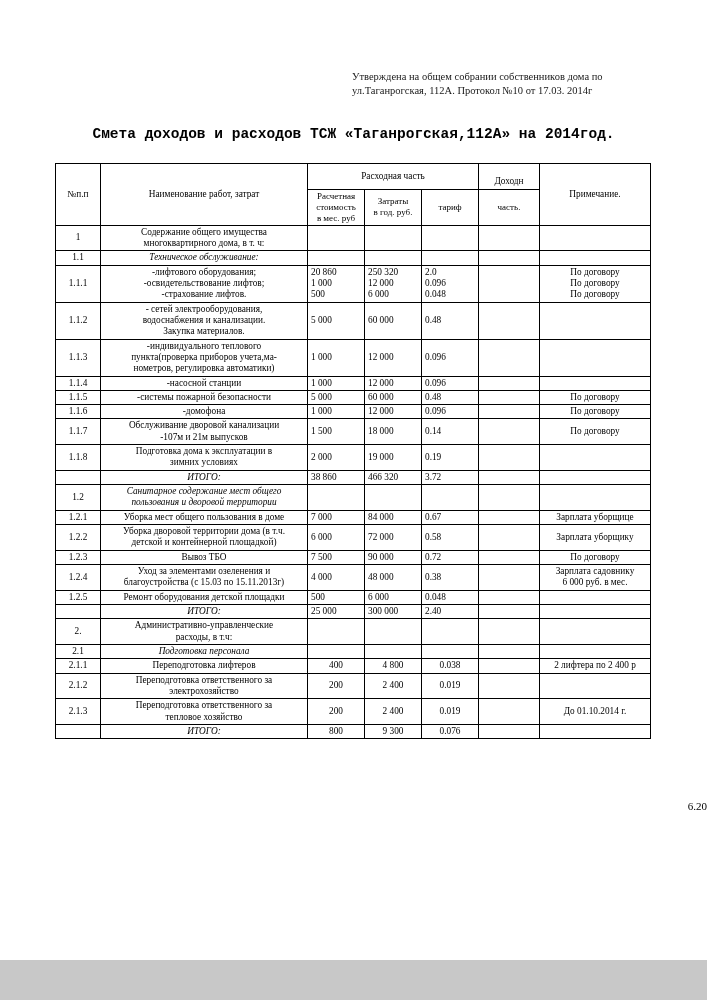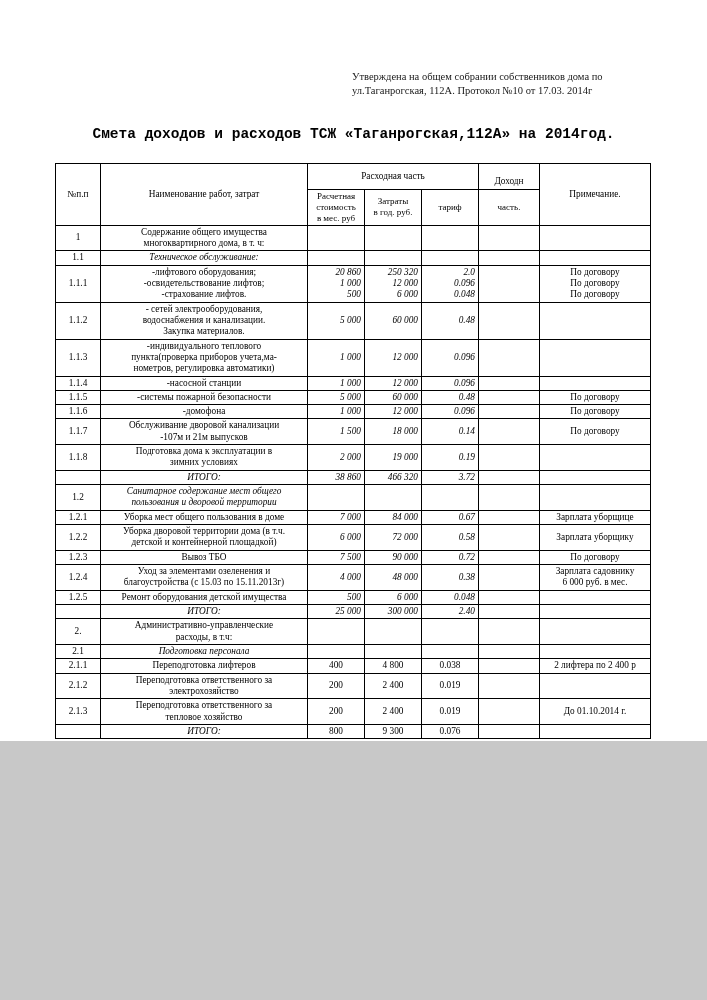--- a/index.html
+++ b/index.html
@@ -8,21 +8,21 @@
     background: #c8c8c8;
   }
   body {
     width: 707px;
     height: 1000px;
     font-family: "Liberation Serif", serif;
   }
   .page {
     position: relative;
     width: 707px;
-    height: 741px;
+    height: 960px;
     background: #ffffff;
     box-sizing: border-box;
     padding: 11px;
     overflow: hidden;
   }
   .header-note {
     position: absolute;
     top: 70px;
     left: 352px;
     width: 300px;
@@ -70,21 +70,21 @@
   .head-sub  { text-align: center; font-size: 9px; }
   .head-sub .l1 { display:block; }
   .head-sub .l2 { display:block; }
 
   .bold { font-weight: bold; }
   .boldital { font-weight: bold; font-style: italic; }
   .left { text-align: center; }
   .center { text-align: center; }
   .itogo { text-align: center; font-weight: bold; font-style: italic; padding-right: 26px; }
   .multiline { white-space: pre-line; }
-  .val-ital { font-style: italic; text-align: right; }
+  .val-ital { text-align: left; }
   .pagenum {
     position: absolute;
     top: 800px;
     left: 0;
     width: 707px;
     text-align: right;
     font-size: 11px;
     color: #000;
   }
 </style>
@@ -283,21 +283,21 @@
 благоустройства (с 15.03 по 15.11.2013г)</td>
           <td class="c-calc multiline val-ital">4 000</td>
           <td class="c-year multiline val-ital">48 000</td>
           <td class="c-tarif multiline val-ital">0.38</td>
           <td class="c-dohod center"></td>
           <td class="c-note multiline center">Зарплата садовнику
 6 000 руб. в мес.</td>
         </tr>
         <tr>
           <td class="c-num center">1.2.5</td>
-          <td class="c-name left multiline">Ремонт оборудования детской имущества</td>
+          <td class="c-name left multiline">Ремонт оборудования детской площадки</td>
           <td class="c-calc multiline val-ital">500</td>
           <td class="c-year multiline val-ital">6 000</td>
           <td class="c-tarif multiline val-ital">0.048</td>
           <td class="c-dohod center"></td>
           <td class="c-note multiline center"></td>
         </tr>
         <tr>
           <td class="c-num center"></td>
           <td class="c-name itogo">ИТОГО:</td>
           <td class="c-calc multiline val-ital bold">25 000</td>

